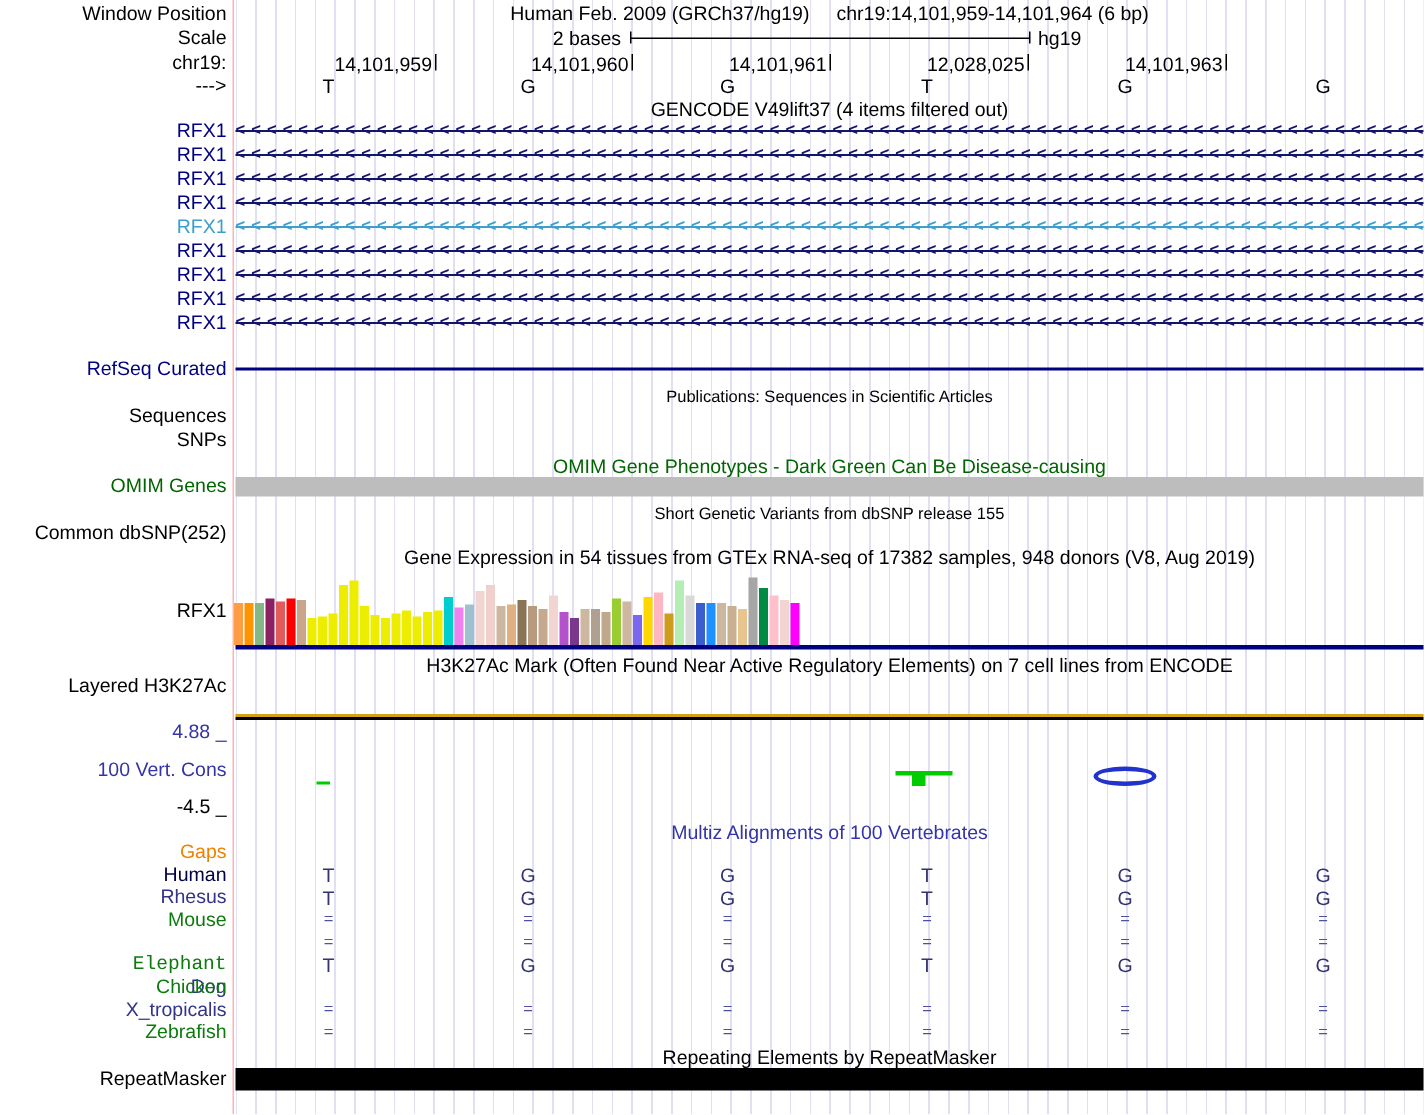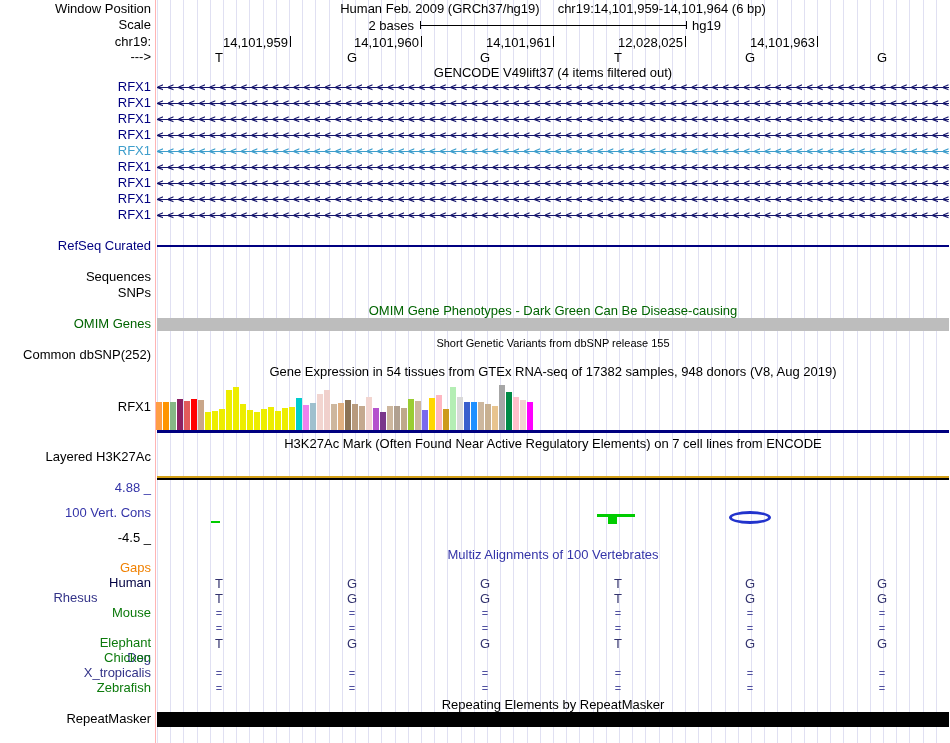--- a/index.html
+++ b/index.html
@@ -92,20 +92,21 @@
       <div class="generow" style="top: 177px; color: rgb(20, 20, 107); background-image: linear-gradient(transparent 6px, rgb(20, 20, 107) 6px, rgb(20, 20, 107) 7px, transparent 7px);">&lt;&lt;&lt;&lt;&lt;&lt;&lt;&lt;&lt;&lt;&lt;&lt;&lt;&lt;&lt;&lt;&lt;&lt;&lt;&lt;&lt;&lt;&lt;&lt;&lt;&lt;&lt;&lt;&lt;&lt;&lt;&lt;&lt;&lt;&lt;&lt;&lt;&lt;&lt;&lt;&lt;&lt;&lt;&lt;&lt;&lt;&lt;&lt;&lt;&lt;&lt;&lt;&lt;&lt;&lt;&lt;&lt;&lt;&lt;&lt;&lt;&lt;&lt;&lt;&lt;&lt;&lt;&lt;&lt;&lt;&lt;&lt;&lt;&lt;&lt;&lt;</div>
       <div class="lbl navy" style="top: 192px;">RFX1</div>
       <div class="generow" style="top: 193px; color: rgb(20, 20, 107); background-image: linear-gradient(transparent 6px, rgb(20, 20, 107) 6px, rgb(20, 20, 107) 7px, transparent 7px);">&lt;&lt;&lt;&lt;&lt;&lt;&lt;&lt;&lt;&lt;&lt;&lt;&lt;&lt;&lt;&lt;&lt;&lt;&lt;&lt;&lt;&lt;&lt;&lt;&lt;&lt;&lt;&lt;&lt;&lt;&lt;&lt;&lt;&lt;&lt;&lt;&lt;&lt;&lt;&lt;&lt;&lt;&lt;&lt;&lt;&lt;&lt;&lt;&lt;&lt;&lt;&lt;&lt;&lt;&lt;&lt;&lt;&lt;&lt;&lt;&lt;&lt;&lt;&lt;&lt;&lt;&lt;&lt;&lt;&lt;&lt;&lt;&lt;&lt;&lt;&lt;</div>
       <div class="lbl navy" style="top: 208px;">RFX1</div>
       <div class="generow" style="top: 209px; color: rgb(20, 20, 107); background-image: linear-gradient(transparent 6px, rgb(20, 20, 107) 6px, rgb(20, 20, 107) 7px, transparent 7px);">&lt;&lt;&lt;&lt;&lt;&lt;&lt;&lt;&lt;&lt;&lt;&lt;&lt;&lt;&lt;&lt;&lt;&lt;&lt;&lt;&lt;&lt;&lt;&lt;&lt;&lt;&lt;&lt;&lt;&lt;&lt;&lt;&lt;&lt;&lt;&lt;&lt;&lt;&lt;&lt;&lt;&lt;&lt;&lt;&lt;&lt;&lt;&lt;&lt;&lt;&lt;&lt;&lt;&lt;&lt;&lt;&lt;&lt;&lt;&lt;&lt;&lt;&lt;&lt;&lt;&lt;&lt;&lt;&lt;&lt;&lt;&lt;&lt;&lt;&lt;&lt;</div>
     </div>
 
   <div class="lbl navy" style="top:239px">RefSeq Curated</div>
   <div class="hline" style="top:245px;height:2px;background:#000080"></div>
 
+  <div class="title small" style="top:258px">Publications: Sequences in Scientific Articles</div>
   <div class="lbl" style="top:270px">Sequences</div>
   <div class="lbl" style="top:286px">SNPs</div>
 
   <div class="title green" style="top:304px">OMIM Gene Phenotypes - Dark Green Can Be Disease-causing</div>
   <div class="lbl green" style="top:317px">OMIM Genes</div>
   <div class="hline" style="top:318px;height:13px;background:#BDBDBD"></div>
 
   <div class="title small" style="top:336px">Short Genetic Variants from dbSNP release 155</div>
   <div class="lbl" style="top:348px">Common dbSNP(252)</div>
 
@@ -187,42 +188,42 @@
   <div class="title blue" style="top:548px">Multiz Alignments of 100 Vertebrates</div>
   <div class="lbl orange" style="top:561px">Gaps</div>
   <div id="multiz-rows">
       <div class="lbl sp-dark" style="top: 576px;">Human</div>
       <div class="alncell" style="left: 209px; top: 576px;">T</div>
       <div class="alncell" style="left: 342px; top: 576px;">G</div>
       <div class="alncell" style="left: 475px; top: 576px;">G</div>
       <div class="alncell" style="left: 608px; top: 576px;">T</div>
       <div class="alncell" style="left: 740px; top: 576px;">G</div>
       <div class="alncell" style="left: 872px; top: 576px;">G</div>
-      <div class="lbl sp-blue" style="top: 591px; text-align: center;">Rhesus</div>
+      <div class="lbl sp-blue" style="top: 591px;">Rhesus</div>
       <div class="alncell" style="left: 209px; top: 591px;">T</div>
       <div class="alncell" style="left: 342px; top: 591px;">G</div>
       <div class="alncell" style="left: 475px; top: 591px;">G</div>
       <div class="alncell" style="left: 608px; top: 591px;">T</div>
       <div class="alncell" style="left: 740px; top: 591px;">G</div>
       <div class="alncell" style="left: 872px; top: 591px;">G</div>
       <div class="lbl sp-green" style="top: 606px;">Mouse</div>
       <div class="alncell eq" style="left: 209px; top: 607px;">=</div>
       <div class="alncell eq" style="left: 342px; top: 607px;">=</div>
       <div class="alncell eq" style="left: 475px; top: 607px;">=</div>
       <div class="alncell eq" style="left: 608px; top: 607px;">=</div>
       <div class="alncell eq" style="left: 740px; top: 607px;">=</div>
       <div class="alncell eq" style="left: 872px; top: 607px;">=</div>
       <div class="lbl sp-blue" style="top: 621px; margin-top: 30px;">Dog</div>
       <div class="alncell eq" style="left: 209px; top: 622px;">=</div>
       <div class="alncell eq" style="left: 342px; top: 622px;">=</div>
       <div class="alncell eq" style="left: 475px; top: 622px;">=</div>
       <div class="alncell eq" style="left: 608px; top: 622px;">=</div>
       <div class="alncell eq" style="left: 740px; top: 622px;">=</div>
       <div class="alncell eq" style="left: 872px; top: 622px;">=</div>
-      <div class="lbl sp-green" style="top: 636px;">Elephant</div>
+      <div class="lbl sp-green" style="top: 636px; font-family: Liberation Mono, monospace;">Elephant</div>
       <div class="alncell" style="left: 209px; top: 636px;">T</div>
       <div class="alncell" style="left: 342px; top: 636px;">G</div>
       <div class="alncell" style="left: 475px; top: 636px;">G</div>
       <div class="alncell" style="left: 608px; top: 636px;">T</div>
       <div class="alncell" style="left: 740px; top: 636px;">G</div>
       <div class="alncell" style="left: 872px; top: 636px;">G</div>
       <div class="lbl sp-green" style="top: 651px;">Chicken</div>
       <div class="lbl sp-blue" style="top: 666px;">X_tropicalis</div>
       <div class="alncell eq" style="left: 209px; top: 667px;">=</div>
       <div class="alncell eq" style="left: 342px; top: 667px;">=</div>

